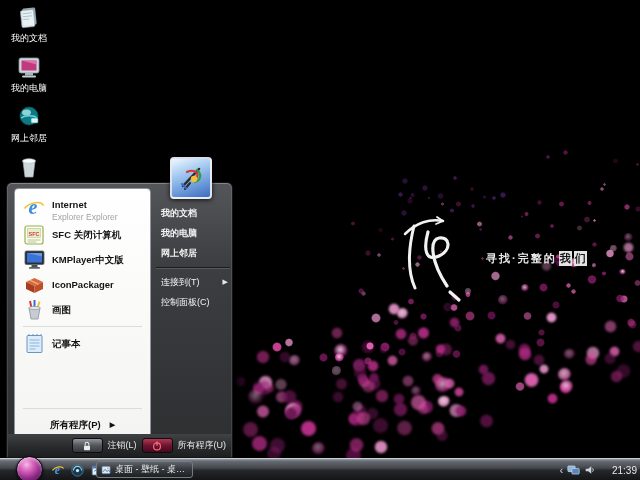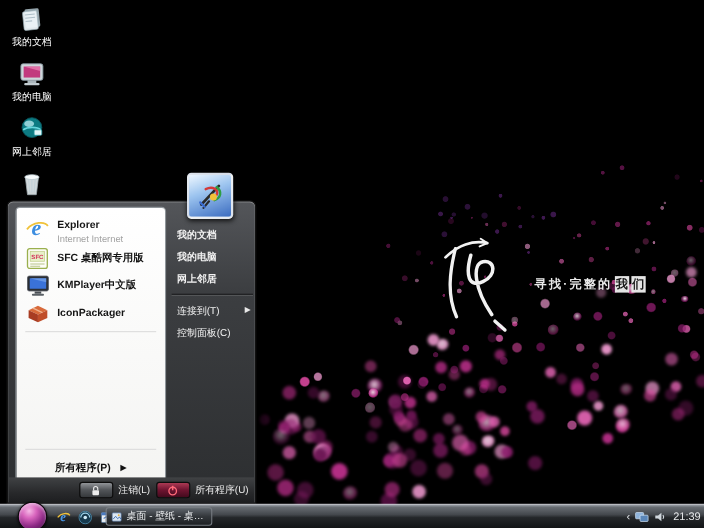--- a/index.html
+++ b/index.html
@@ -67,21 +67,21 @@
     border:1px solid #0a0a0a;box-shadow:0 1px 3px rgba(0,0,0,.8),inset 0 2px 3px rgba(255,255,255,.55);}
   .ql{position:absolute;left:50px;top:0;height:22px;display:flex;align-items:center;gap:5px;}
   .ql .qli{width:15px;height:15px;display:flex;align-items:center;justify-content:center;cursor:pointer;}
   .ql .more{color:#dfe2e6;font-size:10px;cursor:pointer;text-shadow:0 1px 1px #000;}
   .task-btn{position:absolute;left:96px;top:2px;width:97px;height:17px;box-sizing:border-box;cursor:pointer;
     background:linear-gradient(180deg,#5e646b,#33373b 50%,#1e2124);
     border:1px solid #767b81;border-radius:3px;display:flex;align-items:center;gap:4px;padding:0 4px;}
   .task-btn .tlbl{font-size:9px;color:#eef0f2;white-space:nowrap;overflow:hidden;text-overflow:ellipsis;}
   .tray{position:absolute;right:3px;top:0;height:22px;display:flex;align-items:center;gap:4px;}
   .tray .tchev{color:#dfe2e6;font-size:10px;cursor:pointer;}
-  .tray .clock{font-size:10px;color:#e6e8ea;margin-left:2px;cursor:default;}
+  .tray .clock{font-size:10px;color:#e6e8ea;margin-left:12px;cursor:default;}
 </style>
 </head>
 <body>
 
 <div class="desktop">
 
   <div id="bokeh">
       <div class="dot" style="left: 354.543px; top: 404.342px; height: 12.4621px; width: 12.4621px; background: radial-gradient(circle, rgb(106, 20, 82) 0%, rgb(106, 20, 82) 52%, transparent 72%); opacity: 0.559558; filter: blur(1.3px);"></div>
       <div class="dot" style="left: 345.464px; top: 447.035px; height: 17px; width: 17px; background: radial-gradient(circle, rgb(106, 20, 82) 0%, rgb(106, 20, 82) 52%, transparent 72%); opacity: 0.732329; filter: blur(1.3px);"></div>
       <div class="dot" style="left: 272.46px; top: 342.402px; height: 9.916px; width: 9.916px; background: radial-gradient(circle, rgb(217, 72, 158) 0%, rgb(217, 72, 158) 52%, transparent 72%); opacity: 0.894788; filter: blur(0.6px);"></div>
@@ -369,33 +369,33 @@
     </div>
 
     <div class="sm-left">
       <div class="sm-item two">
         <span class="ic">
           <svg width="24" height="24" viewBox="0 0 24 24">
             <text x="11" y="18" font-family="Liberation Serif, serif" font-size="20" font-style="italic" font-weight="bold" fill="#3d8ee0" text-anchor="middle">e</text>
             <path d="M2.5 12.5 C8 5.5 19 5 21.5 9.5" stroke="#f0c23a" stroke-width="1.6" fill="none"></path>
           </svg>
         </span>
-        <span class="txt"><span class="t">Explorer</span>
-          <span class="sub">Internet Internet</span></span>
+        <span class="txt"><span class="t">Internet</span>
+          <span class="sub">Explorer Explorer</span></span>
       </div>
       <div class="sm-item">
         <span class="ic">
           <svg width="22" height="22" viewBox="0 0 22 22">
             <rect x="2" y="2" width="18" height="18" rx="2" fill="#fdfdf6" stroke="#9ab04e" stroke-width="1.2"></rect>
             <rect x="4.5" y="4.5" width="13" height="9" fill="#e8f0c8" stroke="#c2cf8e" stroke-width=".7"></rect>
             <text x="11" y="11.5" font-size="5.5" font-weight="bold" fill="#d2385a" text-anchor="middle" font-family="Liberation Sans, sans-serif">SFC</text>
             <path d="M4.5 16 h13 M4.5 18 h9" stroke="#b8c48a" stroke-width="1"></path>
           </svg>
         </span>
-        <span class="t">SFC 桌酷网专用版</span>
+        <span class="t">SFC 关闭计算机</span>
       </div>
       <div class="sm-item">
         <span class="ic">
           <svg width="23" height="23" viewBox="0 0 23 23">
             <rect x="2" y="3" width="19" height="13.5" rx="1.5" fill="#2b2e33" stroke="#5a5f66" stroke-width=".8"></rect>
             <rect x="4" y="5" width="15" height="9.5" fill="#3a72d8"></rect>
             <path d="M4 5 l15 3.5 v-3.5 z" fill="#7aa6ec" opacity=".7"></path>
             <rect x="8.5" y="17" width="6" height="2" fill="#4a4f55"></rect>
             <rect x="6" y="19" width="11" height="1.8" rx=".9" fill="#5a6066"></rect>
           </svg>
@@ -406,23 +406,45 @@
         <span class="ic">
           <svg width="23" height="23" viewBox="0 0 23 23">
             <path d="M3 9 L11.5 5 L20 9 L11.5 13 Z" fill="#d86a3a"></path>
             <path d="M3 9 V16 L11.5 20 V13 Z" fill="#a83c22"></path>
             <path d="M20 9 V16 L11.5 20 V13 Z" fill="#c04e2a"></path>
             <path d="M7 7.2 L15.5 11.2" stroke="#f0b490" stroke-width="1.2"></path>
           </svg>
         </span>
         <span class="t">IconPackager</span>
       </div>
+      <div class="sm-item">
+        <span class="ic">
+          <svg width="23" height="23" viewBox="0 0 23 23">
+            <path d="M6 10 L8 21 H15 L17 10 Z" fill="#c8ccd2" stroke="#8a9098" stroke-width=".8"></path>
+            <path d="M8.5 10 L7 3" stroke="#d23a3a" stroke-width="2"></path>
+            <path d="M11.5 10 L11.5 2" stroke="#3a6cd0" stroke-width="2"></path>
+            <path d="M14.5 10 L16.5 3.5" stroke="#f0c23a" stroke-width="2"></path>
+            <ellipse cx="11.5" cy="10" rx="5.8" ry="1.6" fill="#e2e6ea" stroke="#8a9098" stroke-width=".7"></ellipse>
+          </svg>
+        </span>
+        <span class="t">画图</span>
+      </div>
 
       <div class="sm-div"></div>
 
+      <div class="sm-item">
+        <span class="ic">
+          <svg width="23" height="23" viewBox="0 0 23 23">
+            <rect x="4" y="3.5" width="15" height="17" rx="1" fill="#dcecfa" stroke="#6a93c0" stroke-width="1"></rect>
+            <path d="M6.5 8 h10 M6.5 11 h10 M6.5 14 h10 M6.5 17 h6" stroke="#8fb4d8" stroke-width="1"></path>
+            <path d="M6 3.5 v-1.5 M10 3.5 v-1.5 M14 3.5 v-1.5 M18 3.5 v-1.5" stroke="#6a93c0" stroke-width="1"></path>
+          </svg>
+        </span>
+        <span class="t">记事本</span>
+      </div>
 
       <div class="sm-spacer"></div>
       <div class="sm-div"></div>
 
       <div class="sm-allprog">
         <span>所有程序(P)</span>
         <span class="arr">▶</span>
       </div>
     </div>
 

